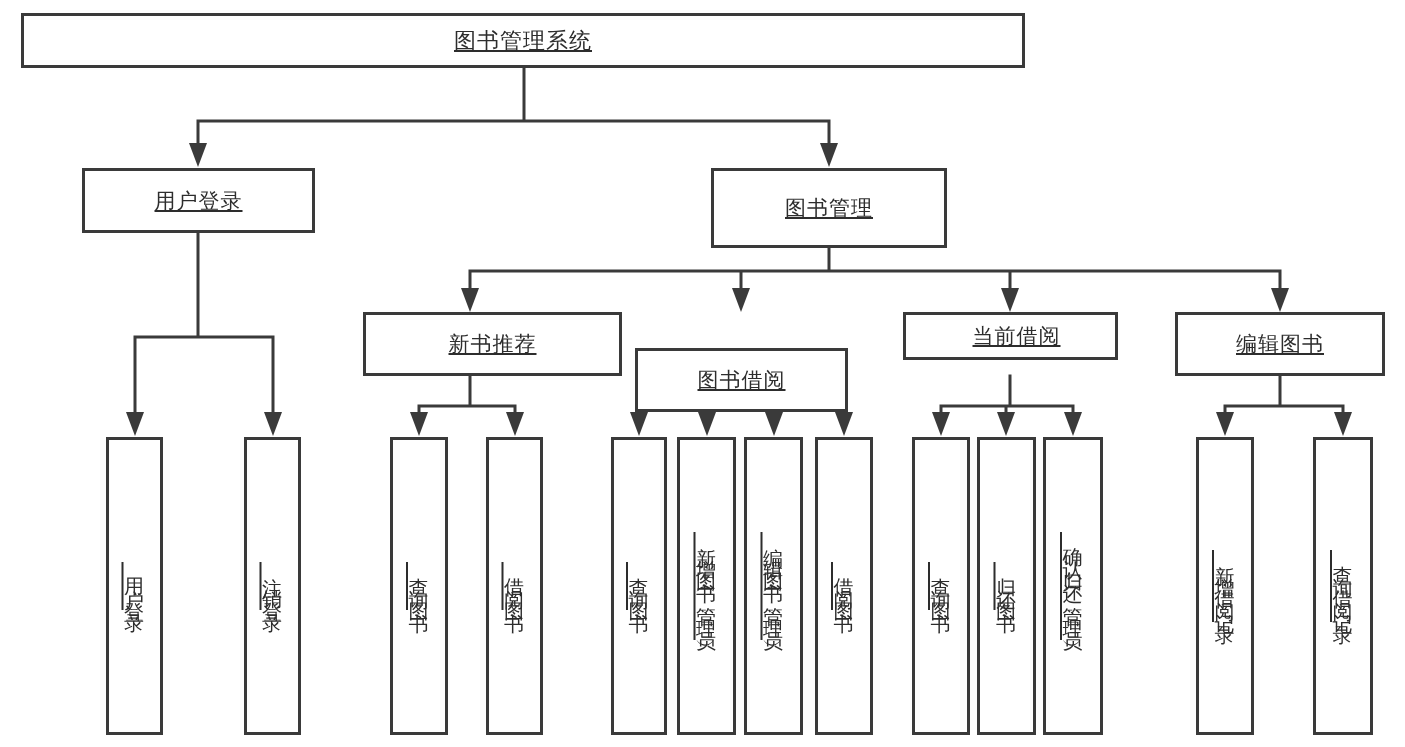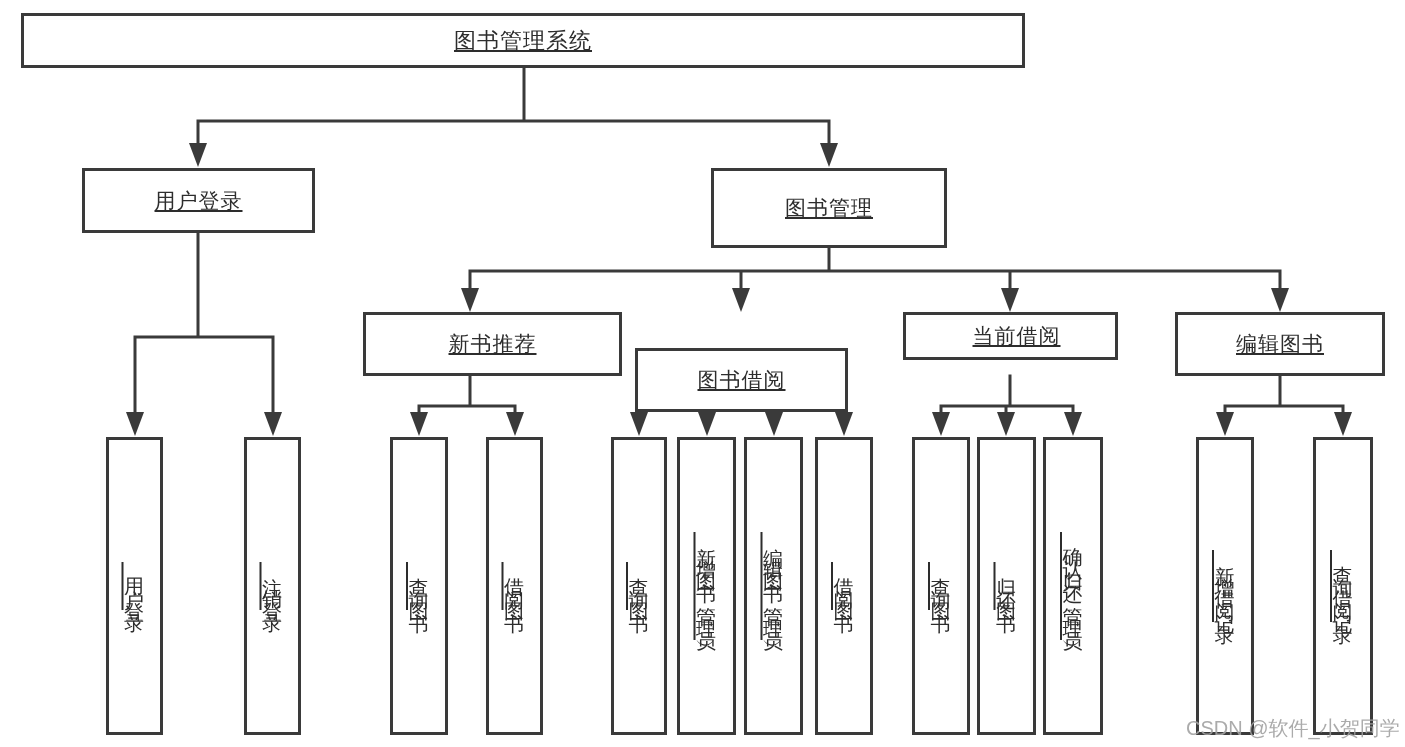--- a/index.html
+++ b/index.html
@@ -164,15 +164,14 @@
     <span class="vtext">确认归还（管理员）</span>
   </div>
 
   <div class="node" style="left:1196px; top:437px; width:58px; height:298px;">
     <span class="vtext">新增借阅记录</span>
   </div>
   <div class="node" style="left:1313px; top:437px; width:60px; height:298px;">
     <span class="vtext">查询借阅记录</span>
   </div>
 
-  <div class="watermark">CSDN @软件_小贺同学</div>
 
 </div>
 
 </body></html>

